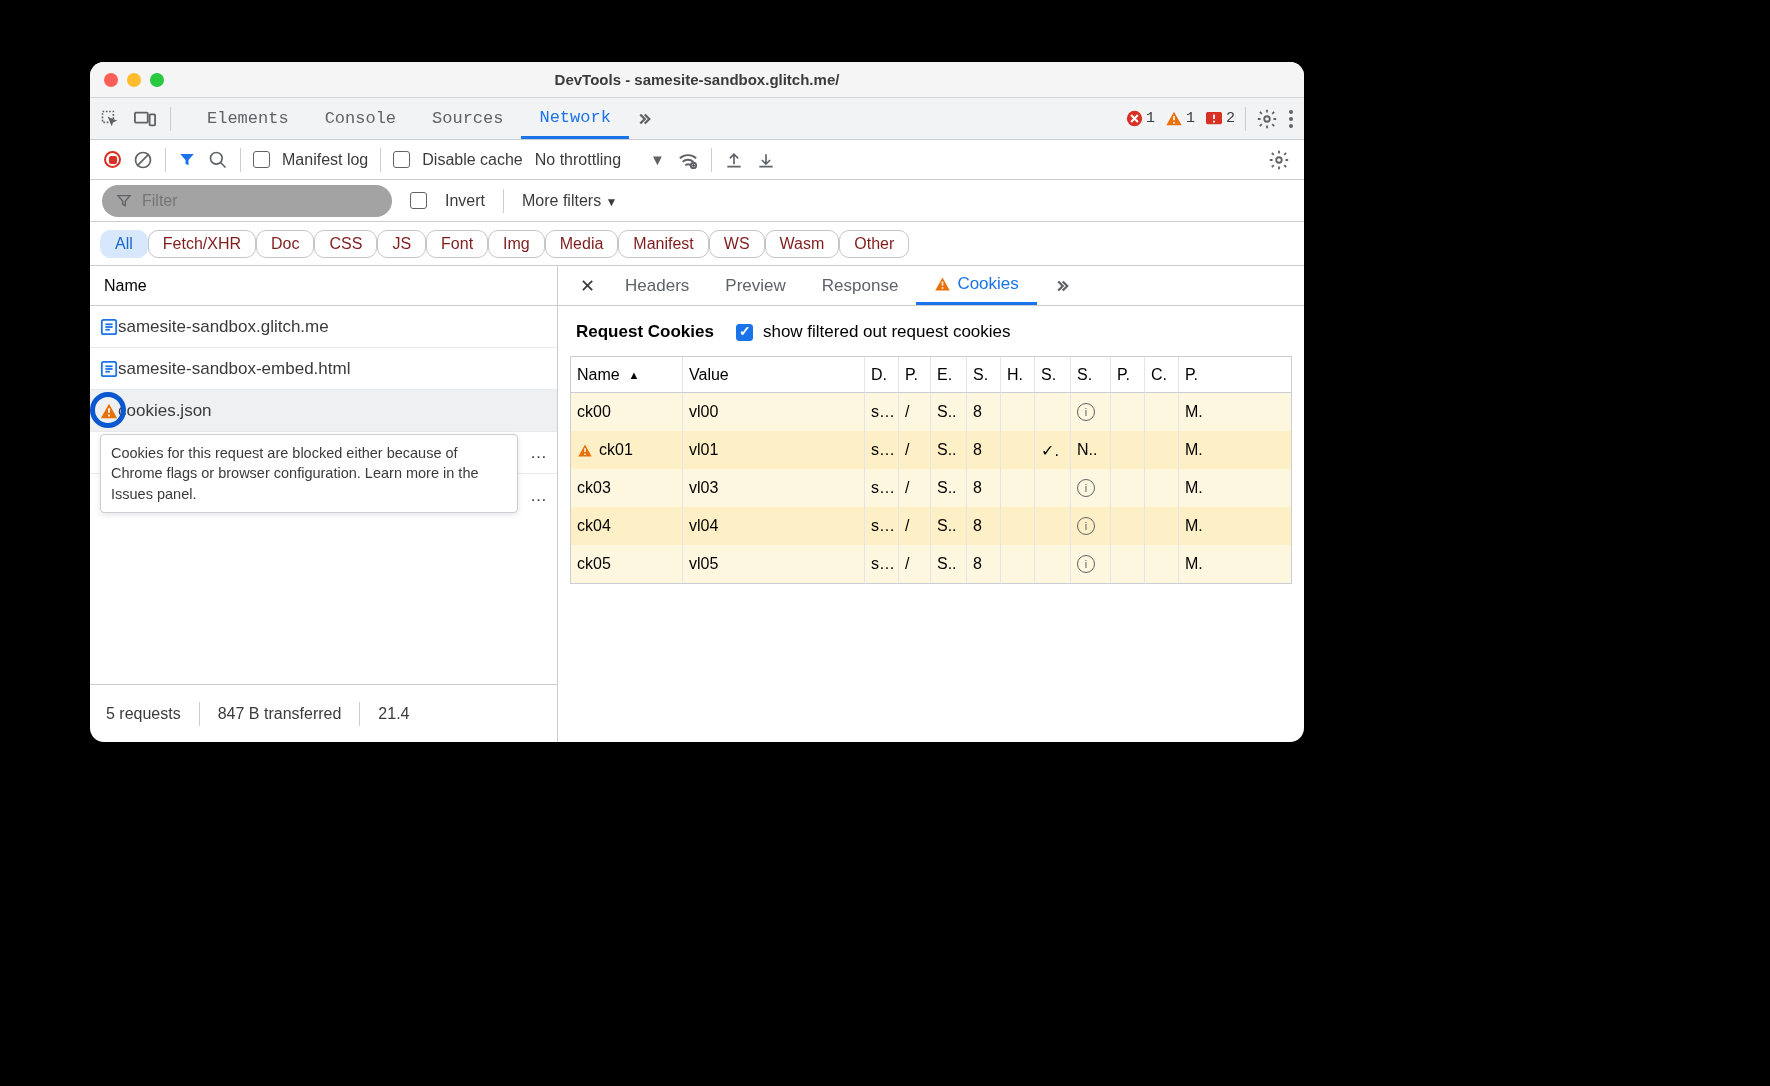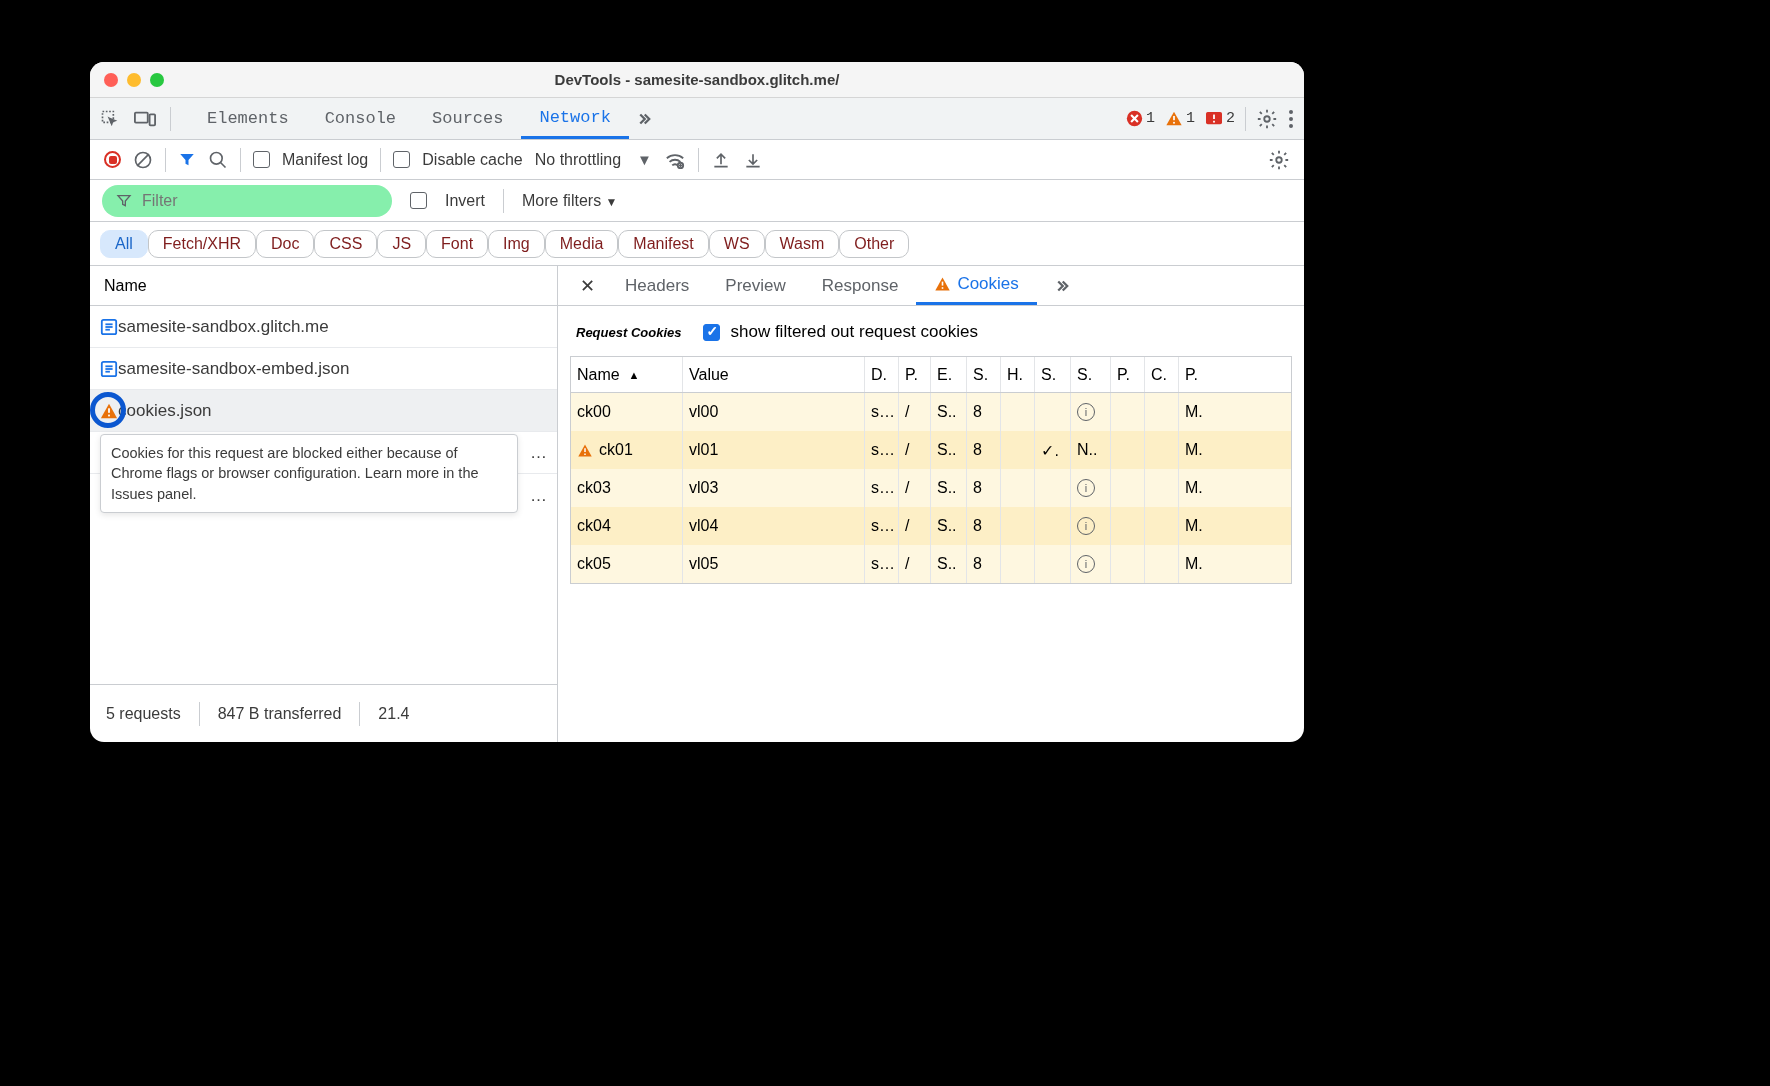--- a/index.html
+++ b/index.html
@@ -129,33 +129,33 @@
     background: #1a73e8; border-color: #1a73e8;
     position: relative;
   }
   .checkbox.checked::after {
     content: '✓'; color: #fff; position: absolute; left: 2px; top: -2px; font-size: 14px; font-weight: bold;
   }
   .toolbar-label {
     font-size: 16px; color: #3b3b3b;
   }
   .throttling {
-    display: flex; align-items: flex-start; gap: 16px;
+    display: flex; align-items: flex-start; gap: 29px;
   }
 
   
   .filter-row {
     height: 42px;
     border-bottom: 1px solid #cacdd1;
     display: flex; align-items: center;
     padding: 0 12px;
     gap: 18px;
   }
   .filter-box {
-    background: #86efac;
+    background: #a3a3a3;
     border-radius: 18px;
     height: 32px;
     width: 290px;
     display: flex; align-items: center;
     padding: 0 14px;
     gap: 10px;
     color: #5f6368;
   }
   .filter-box input {
     border: none; background: transparent; outline: none;
@@ -298,21 +298,21 @@
     padding: 16px 12px;
     flex: 1;
     overflow: auto;
   }
   .section-header {
     display: flex; align-items: center; gap: 22px;
     margin-bottom: 14px;
     padding: 0 6px;
   }
   .section-title {
-    font-weight: 700; font-size: 13px; font-style: italic;
+    font-weight: 700; font-size: 17px;
   }
   .show-filtered {
     display: flex; align-items: center; gap: 10px;
     font-size: 17px;
   }
 
   
   .cookie-table {
     border: 1px solid #cacdd1;
     font-size: 16px;
@@ -544,21 +544,21 @@
 
         <div class="req-item">
           <span class="doc-icon">
             <svg width="18" height="18" viewBox="0 0 20 20">
                 <rect x="2" y="2" width="16" height="16" rx="2" fill="none" stroke="#1a73e8" stroke-width="2"></rect>
                 <line x1="6" y1="7" x2="14" y2="7" stroke="#1a73e8" stroke-width="2"></line>
                 <line x1="6" y1="10" x2="14" y2="10" stroke="#1a73e8" stroke-width="2"></line>
                 <line x1="6" y1="13" x2="11" y2="13" stroke="#1a73e8" stroke-width="2"></line>
               </svg>
           </span>
-          <span>samesite-sandbox-embed.json</span>
+          <span>samesite-sandbox-embed.html</span>
         </div>
 
         <div class="req-item selected">
           <span class="doc-icon warn-tri">
             <svg width="19" height="18" viewBox="0 0 20 20">
                 <path d="M10 2 L19 18 L1 18 Z" fill="#e8710a"></path>
                 <rect x="9" y="7" width="2" height="5" fill="#fff"></rect>
                 <rect x="9" y="14" width="2" height="2" fill="#fff"></rect>
               </svg>
           </span>

